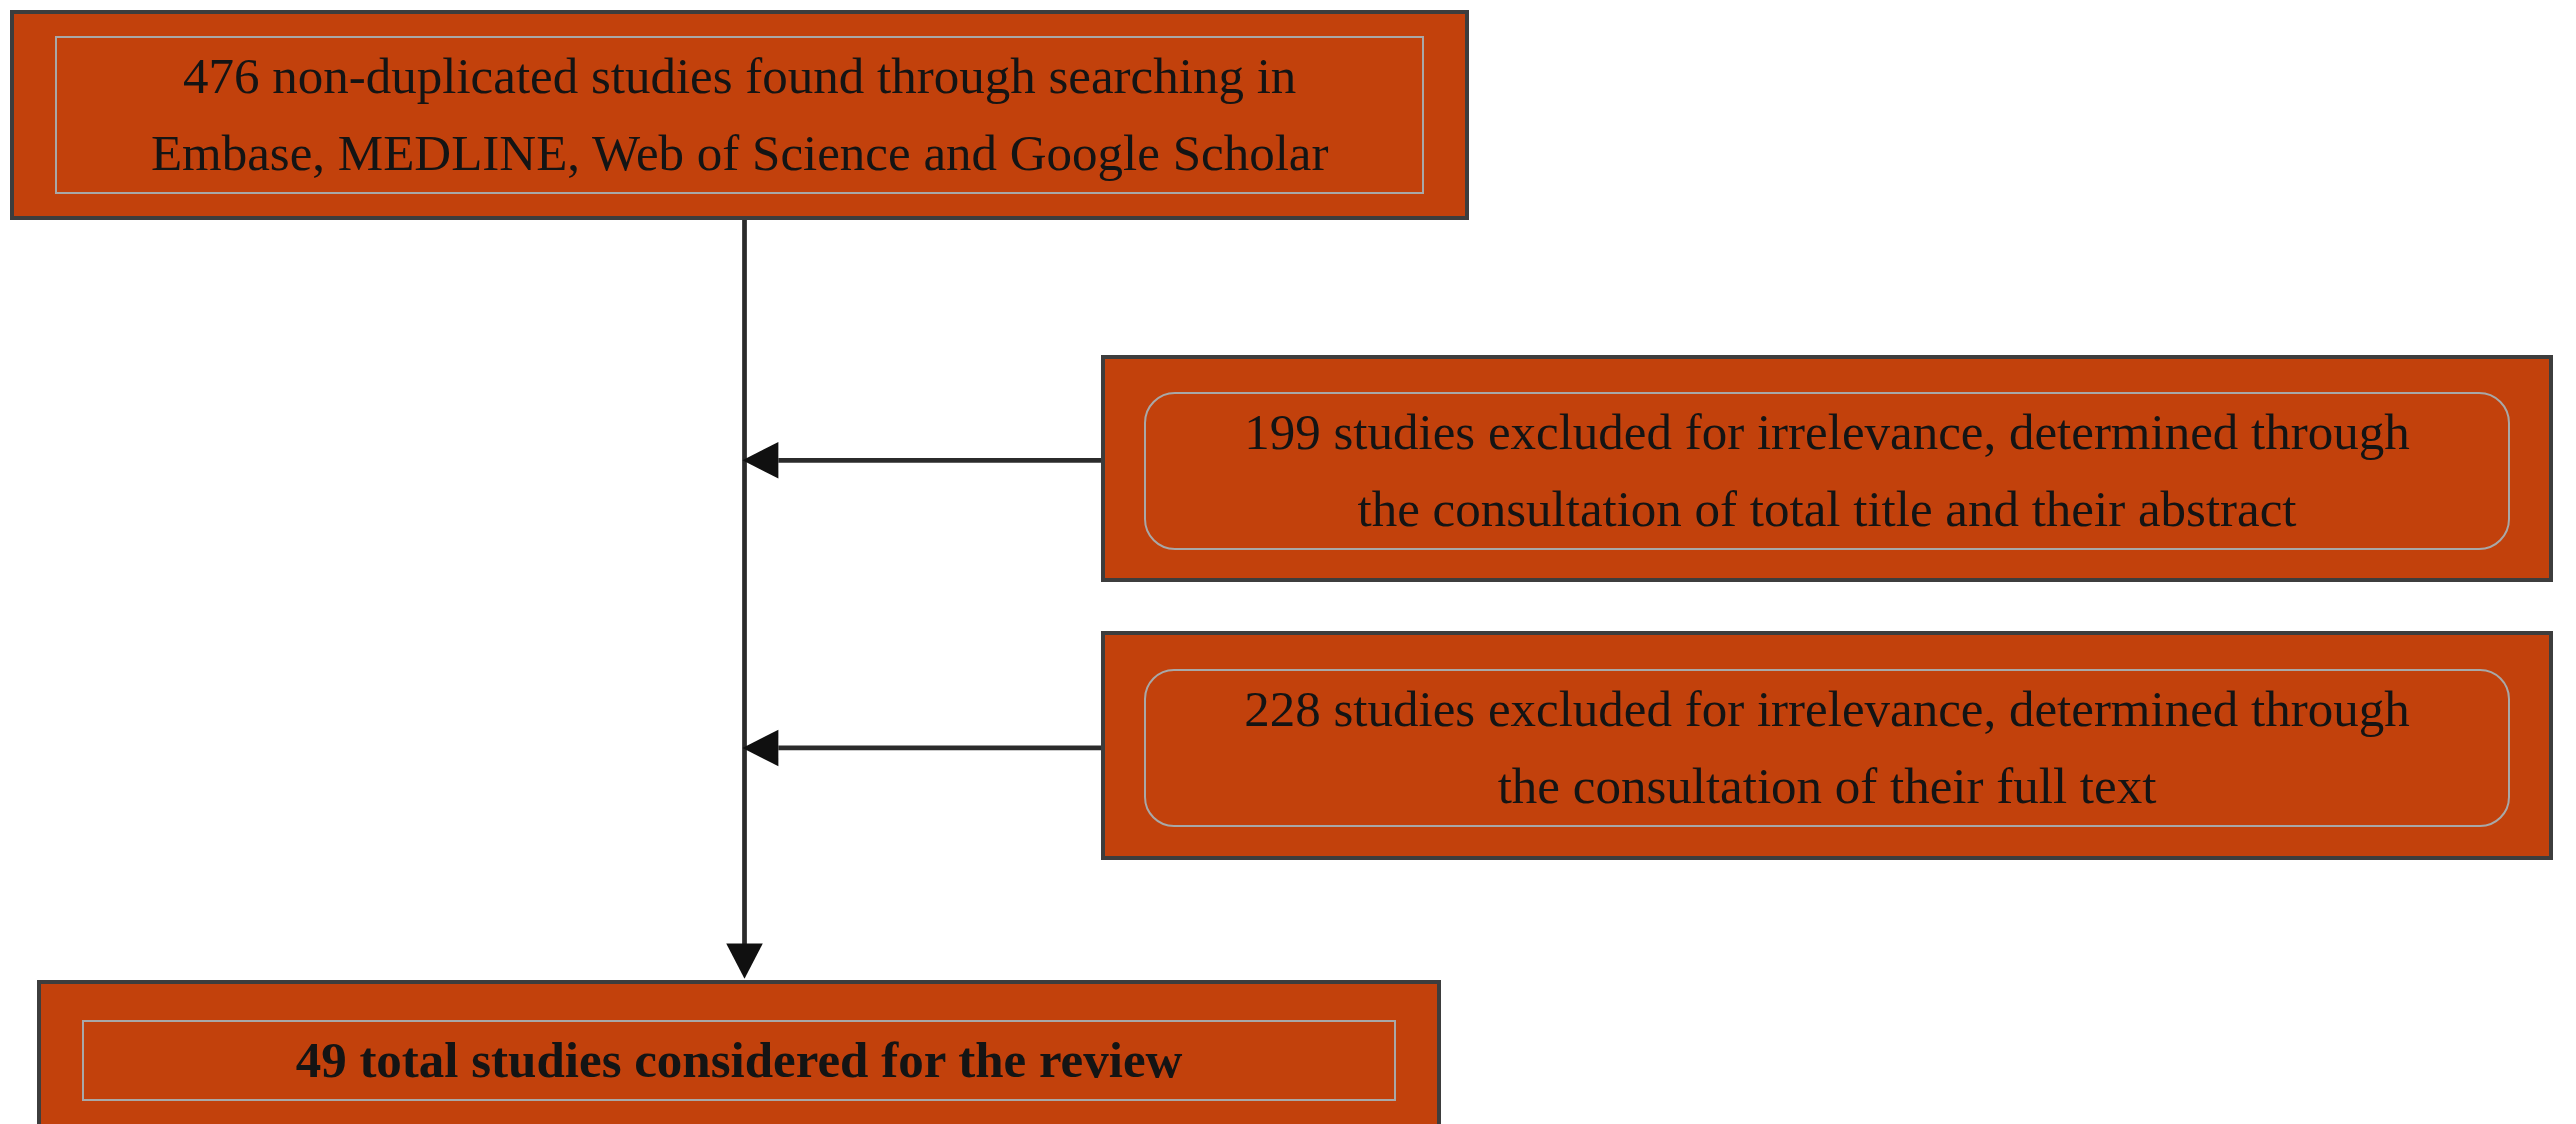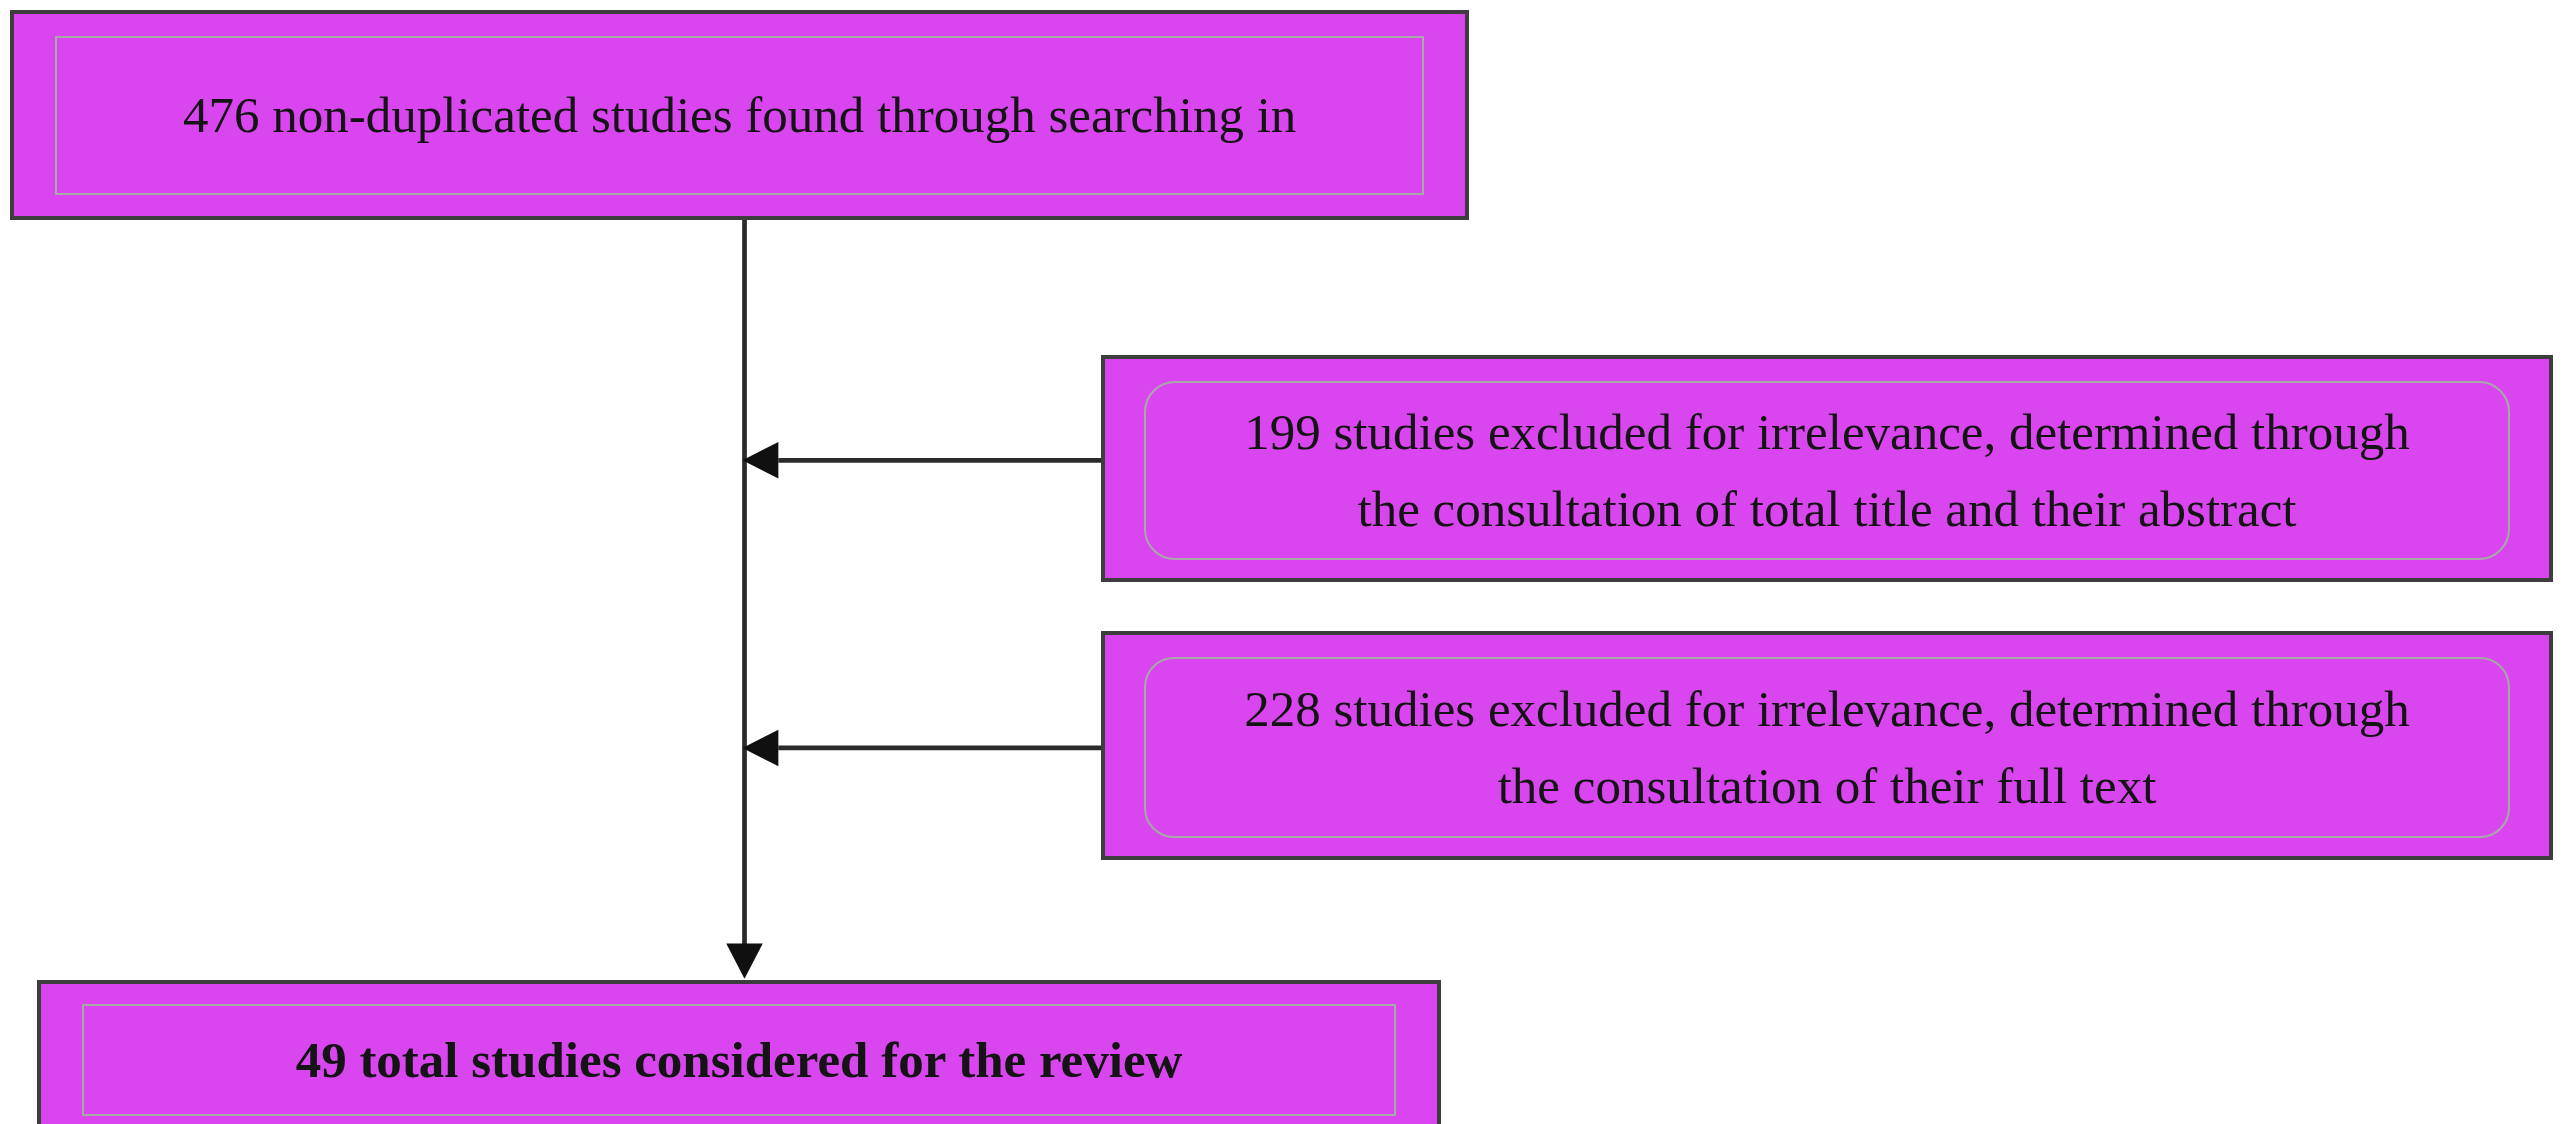--- a/index.html
+++ b/index.html
@@ -23,22 +23,23 @@
     background:var(--bg);
   }
   .connectors{
     position:absolute;left:0;top:0;
     width:2576px;height:1125px;
     pointer-events:none;
   }
   .node{
     position:absolute;
     border:4.7px solid var(--outer-border);
-    background:#d946ef;
+    background:#c2410c;
     display:flex;
+    align-items:center;
   }
   .inner{
     flex:1;
     border:2px solid var(--inner-border);
     display:flex;
     flex-direction:column;
     justify-content:center;
     align-items:center;
     text-align:center;
     color:var(--ink);
@@ -73,20 +74,21 @@
     <line x1="1636" y1="680" x2="1150" y2="680" stroke="#2b2b2b" stroke-width="7"></line>
     <polygon points="1097,680 1150,653 1150,707" fill="#101010"></polygon>
 
     <line x1="1636" y1="1105" x2="1150" y2="1105" stroke="#2b2b2b" stroke-width="7"></line>
     <polygon points="1097,1105 1150,1078 1150,1132" fill="#101010"></polygon>
   </svg>
 
   <div class="node node-identified">
     <div class="inner">
       <span class="line">476 non-duplicated studies found through searching in</span>
+      <span class="line">Embase, MEDLINE, Web of Science and Google Scholar</span>
     </div>
   </div>
 
   <div class="node node-excluded-a">
     <div class="inner">
       <span class="line">199 studies excluded for irrelevance, determined through</span>
       <span class="line">the consultation of total title and their abstract</span>
     </div>
   </div>
 

